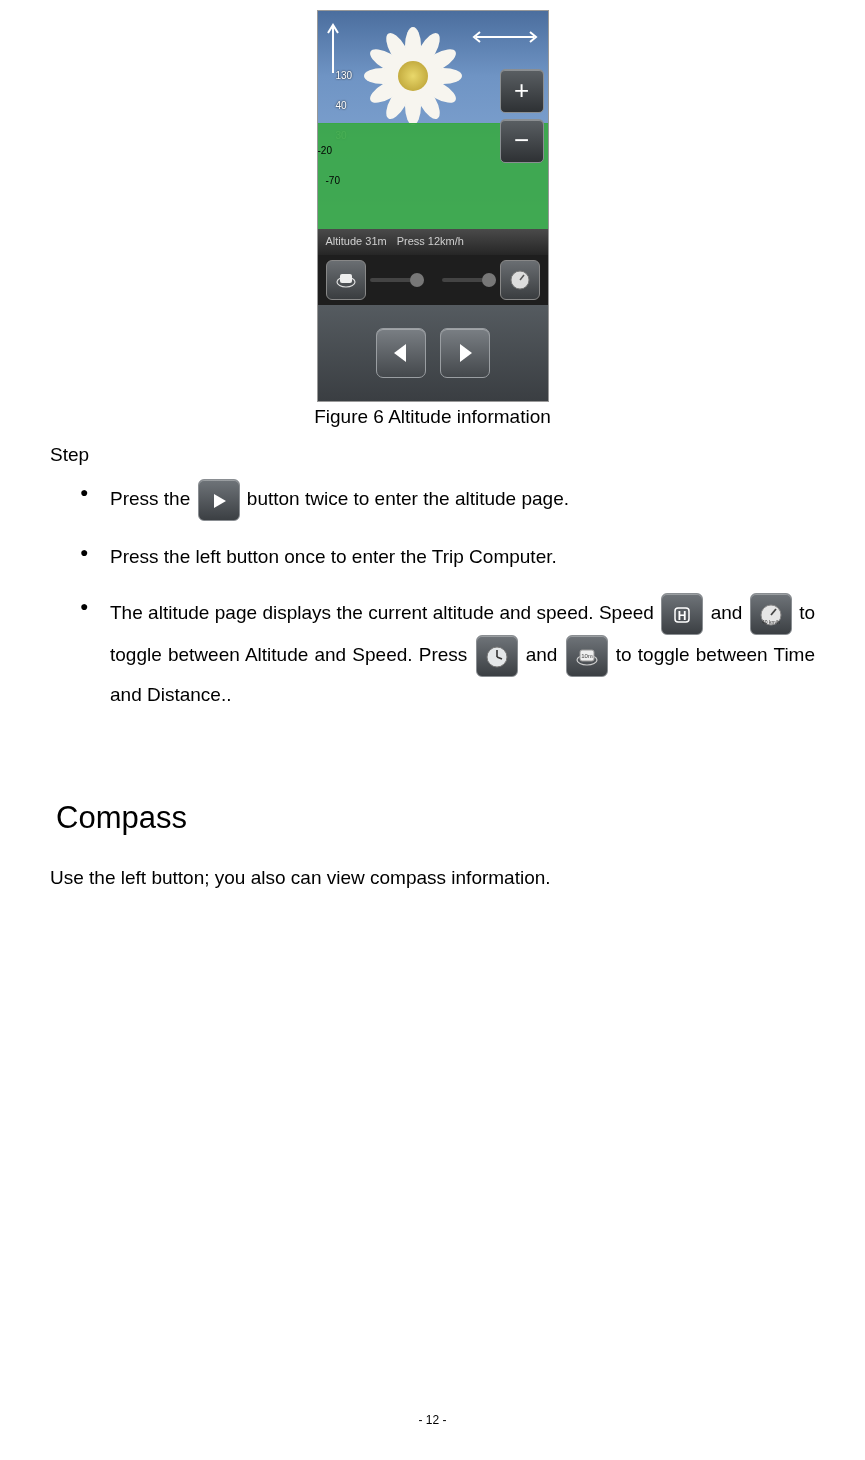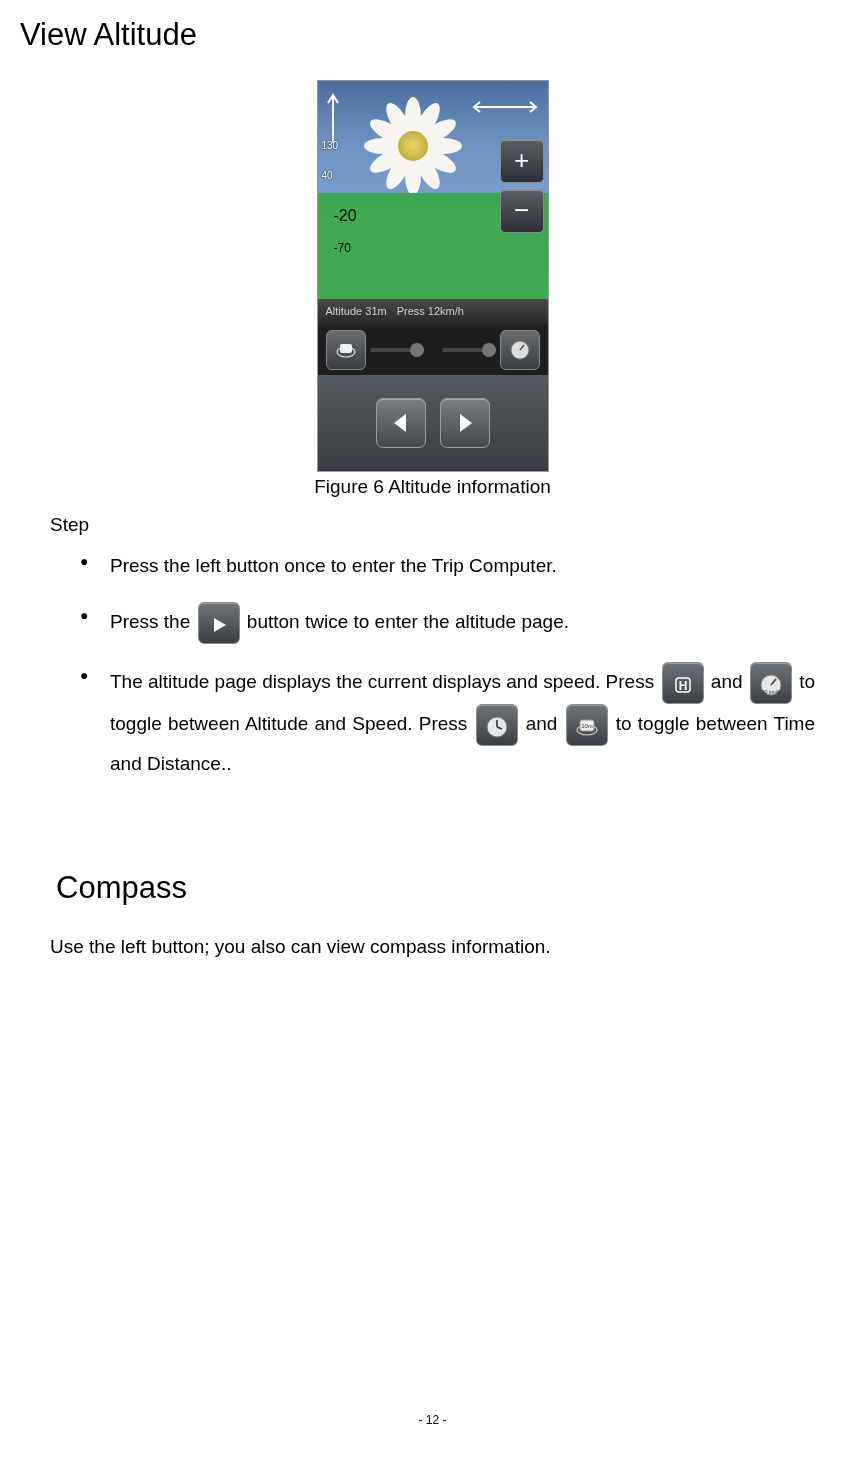--- a/index.html
+++ b/index.html
@@ -84,50 +84,50 @@
   .axis-arrow-h {
     position: absolute;
     right: 10px;
     top: 12px;
     width: 66px;
     height: 14px;
     color: #fff;
   }
   .tick-labels {
     position: absolute;
-    left: 4px;
+    left: 18px;
     top: 60px;
     font-size: 10px;
     color: #fff;
     text-shadow: 0 0 2px #000;
     line-height: 1;
   }
   .tick-labels span { display: block; height: 30px; }
   .chart-overlay {
     position: absolute;
     left: 0;
     bottom: 0;
     width: 100%;
     height: 105px;
     background: rgba(58,168,70,0.92);
     border-top: 1px solid #3aa846;
   }
   .tick-neg {
     position: absolute;
-    left: 16px;
+    left: 0;
     bottom: 70px;
-    font-size: 16px;
+    font-size: 10px;
     color: #000;
     text-align: center;
   }
   .tick-neg2 {
     position: absolute;
-    left: 16px;
+    left: 8px;
     bottom: 40px;
-    font-size: 12px;
+    font-size: 10px;
     color: #000;
   }
   .zoom-btns {
     position: absolute;
     right: 6px;
     top: 58px;
     width: 42px;
   }
   .zoom-btn {
     width: 42px;
@@ -265,21 +265,20 @@
     font-size: 12px;
     font-weight: normal;
   }
   .j { text-align: justify; text-justify: inter-word; }
 </style>
 </head>
 <body>
 
 <div class="page">
 
-  <h1>View Altitude</h1>
 
 
   <div class="figure-wrap">
     <div class="device-screen">
       <div class="top-photo">
         <div class="daisy">
           <div class="petal" style="transform:rotate(0deg)"></div>
           <div class="petal" style="transform:rotate(30deg)"></div>
           <div class="petal" style="transform:rotate(60deg)"></div>
           <div class="petal" style="transform:rotate(90deg)"></div>
@@ -354,33 +353,33 @@
         </div>
       </div>
     </div>
     <div class="caption">Figure 6 Altitude information</div>
   </div>
 
   <p class="step-label">Step</p>
 
   <ul class="steps">
     <li>
-      <span>Press the left button once to enter the Trip Computer.</span>
-    </li>
-    <li>
       <span>Press the </span>
       <span class="inline-icon">
         <svg width="22" height="22">
             <polygon points="6,4 18,11 6,18" fill="#fff"></polygon>
           </svg>
       </span>
       <span> button twice to enter the altitude page.</span>
     </li>
+    <li>
+      <span>Press the left button once to enter the Trip Computer.</span>
+    </li>
     <li class="j">
-      <span>The altitude page displays the current displays and speed. Press </span>
+      <span>The altitude page displays the current altitude and speed. Speed </span>
       <span class="inline-icon">
         <svg width="24" height="24">
             <rect x="5" y="5" width="14" height="14" rx="3" fill="none" stroke="#fff" stroke-width="1.5"></rect>
             <text x="12" y="17" font-size="12" fill="#fff" text-anchor="middle" font-family="Arial" font-weight="bold">H</text>
           </svg>
       </span>
       <span> and </span>
       <span class="inline-icon">
         <svg width="26" height="26">
             <circle cx="13" cy="13" r="10" fill="#e6e6e6" stroke="#888"></circle>

